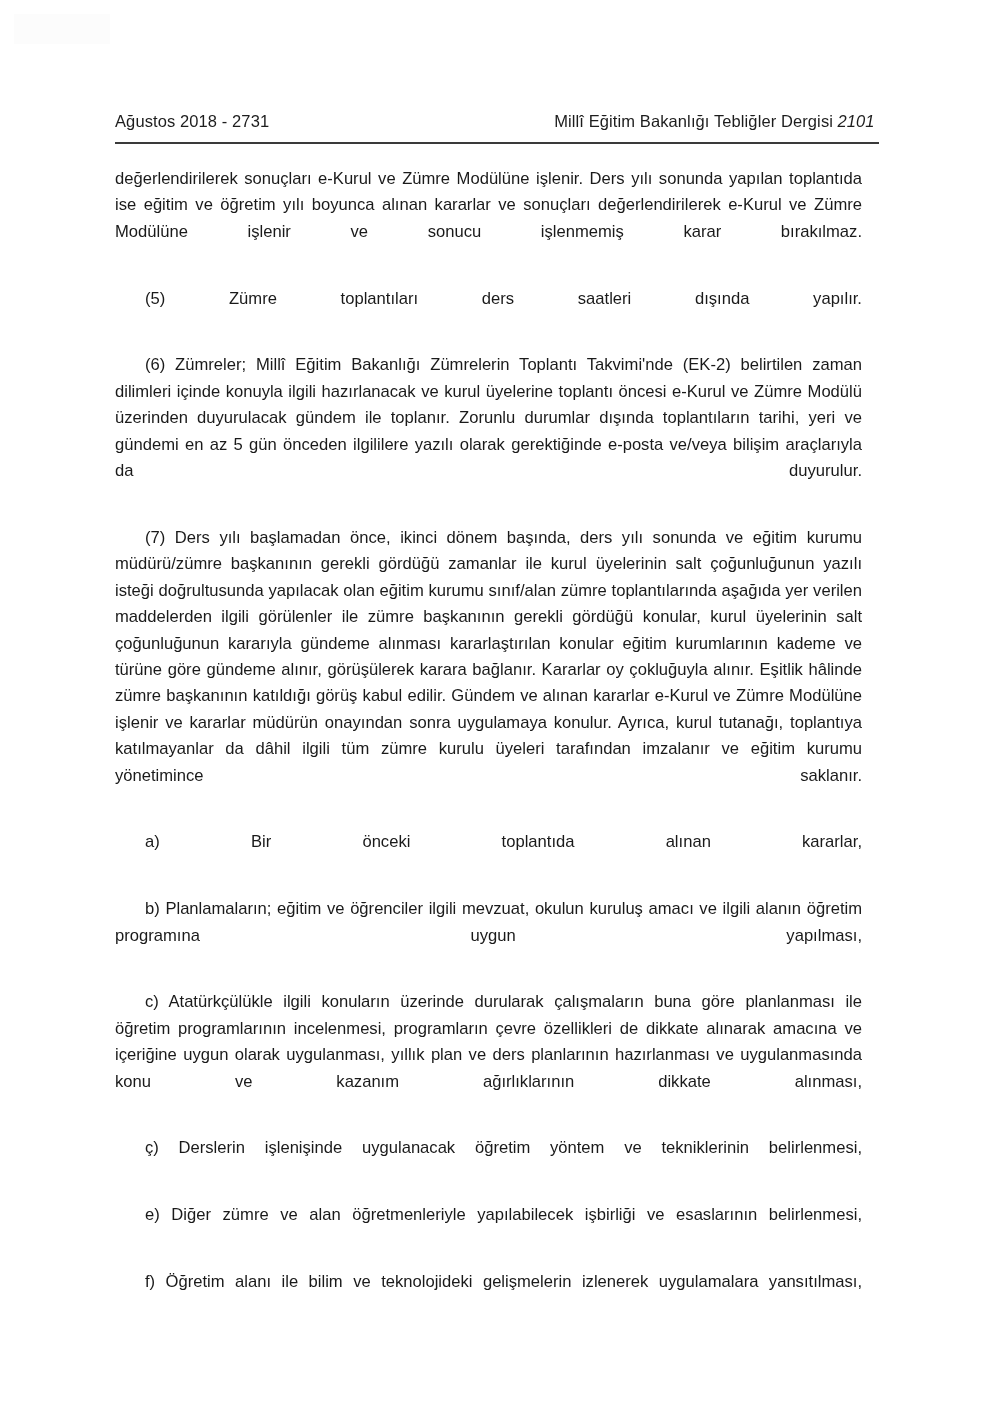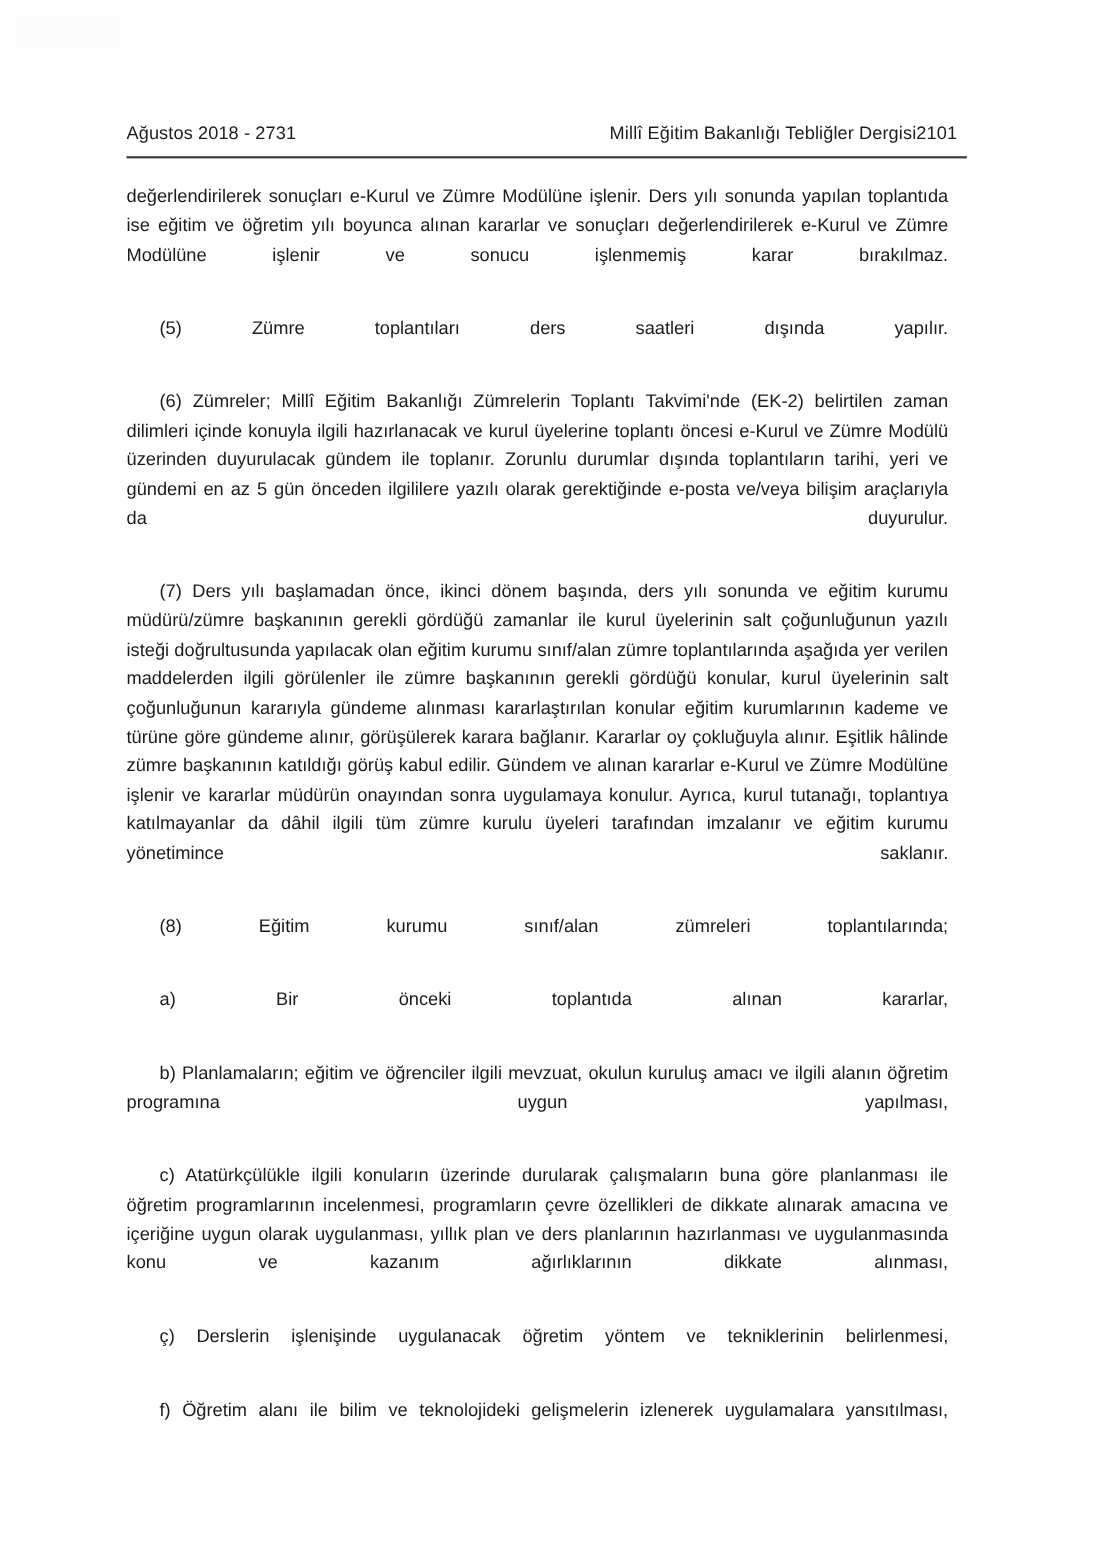--- a/index.html
+++ b/index.html
@@ -54,21 +54,22 @@
   }
   .header-left { white-space: nowrap; }
   .header-center {
     flex: 1;
     text-align: right;
     white-space: nowrap;
   }
   .header-right {
     white-space: nowrap;
     min-width: 46px;
-    text-align: left;
+    text-align: center;
+    font-style: italic;
   }
   .header-rule {
     margin-top: 6px;
     height: 2px;
     background: #3a3a3a;
     width: 100%;
   }
 
   
   .body-text {
@@ -115,29 +116,29 @@
     <div class="body-text">
 
       <p class="para">değerlendirilerek sonuçları e-Kurul ve Zümre Modülüne işlenir. Ders yılı sonunda yapılan toplantıda ise eğitim ve öğretim yılı boyunca alınan kararlar ve sonuçları değerlendirilerek e-Kurul ve Zümre Modülüne işlenir ve sonucu işlenmemiş karar bırakılmaz.</p>
 
       <p class="para indent gap">(5) Zümre toplantıları ders saatleri dışında yapılır.</p>
 
       <p class="para indent gap">(6) Zümreler; Millî Eğitim Bakanlığı Zümrelerin Toplantı Takvimi'nde (EK-2) belirtilen zaman dilimleri içinde konuyla ilgili hazırlanacak ve kurul üyelerine toplantı öncesi e-Kurul ve Zümre Modülü üzerinden duyurulacak gündem ile toplanır. Zorunlu durumlar dışında toplantıların tarihi, yeri ve gündemi en az 5 gün önceden ilgililere yazılı olarak gerektiğinde e-posta ve/veya bilişim araçlarıyla da duyurulur.</p>
 
       <p class="para indent gap">(7) Ders yılı başlamadan önce, ikinci dönem başında, ders yılı sonunda ve eğitim kurumu müdürü/zümre başkanının gerekli gördüğü zamanlar ile kurul üyelerinin salt çoğunluğunun yazılı isteği doğrultusunda yapılacak olan eğitim kurumu sınıf/alan zümre toplantılarında aşağıda yer verilen maddelerden ilgili görülenler ile zümre başkanının gerekli gördüğü konular, kurul üyelerinin salt çoğunluğunun kararıyla gündeme alınması kararlaştırılan konular eğitim kurumlarının kademe ve türüne göre gündeme alınır, görüşülerek karara bağlanır. Kararlar oy çokluğuyla alınır. Eşitlik hâlinde zümre başkanının katıldığı görüş kabul edilir. Gündem ve alınan kararlar e-Kurul ve Zümre Modülüne işlenir ve kararlar müdürün onayından sonra uygulamaya konulur. Ayrıca, kurul tutanağı, toplantıya katılmayanlar da dâhil ilgili tüm zümre kurulu üyeleri tarafından imzalanır ve eğitim kurumu yönetimince saklanır.</p>
 
-      <p class="para indent gap">(8)  Eğitim kurumu sınıf/alan zümreleri toplantılarında;</p>
 
       <p class="para indent gap">a) Bir önceki toplantıda alınan kararlar,</p>
 
       <p class="para indent gap">b) Planlamaların; eğitim ve öğrenciler ilgili mevzuat, okulun kuruluş amacı ve ilgili alanın öğretim programına uygun yapılması,</p>
 
       <p class="para indent gap">c) Atatürkçülükle ilgili konuların üzerinde durularak çalışmaların buna göre planlanması ile öğretim programlarının incelenmesi, programların çevre özellikleri de dikkate alınarak amacına ve içeriğine uygun olarak uygulanması, yıllık plan ve ders planlarının hazırlanması ve uygulanmasında konu ve kazanım ağırlıklarının dikkate alınması,</p>
 
       <p class="para indent gap">ç) Derslerin işlenişinde uygulanacak öğretim yöntem ve tekniklerinin belirlenmesi,</p>
 
 
+      <p class="para indent gap">e) Diğer zümre ve alan öğretmenleriyle yapılabilecek işbirliği ve esaslarının belirlenmesi,</p>
 
       <p class="para indent gap">f) Öğretim alanı ile bilim ve teknolojideki gelişmelerin izlenerek uygulamalara yansıtılması,</p>
 
     </div>
   </div>
 </div>
 
 </body></html>

